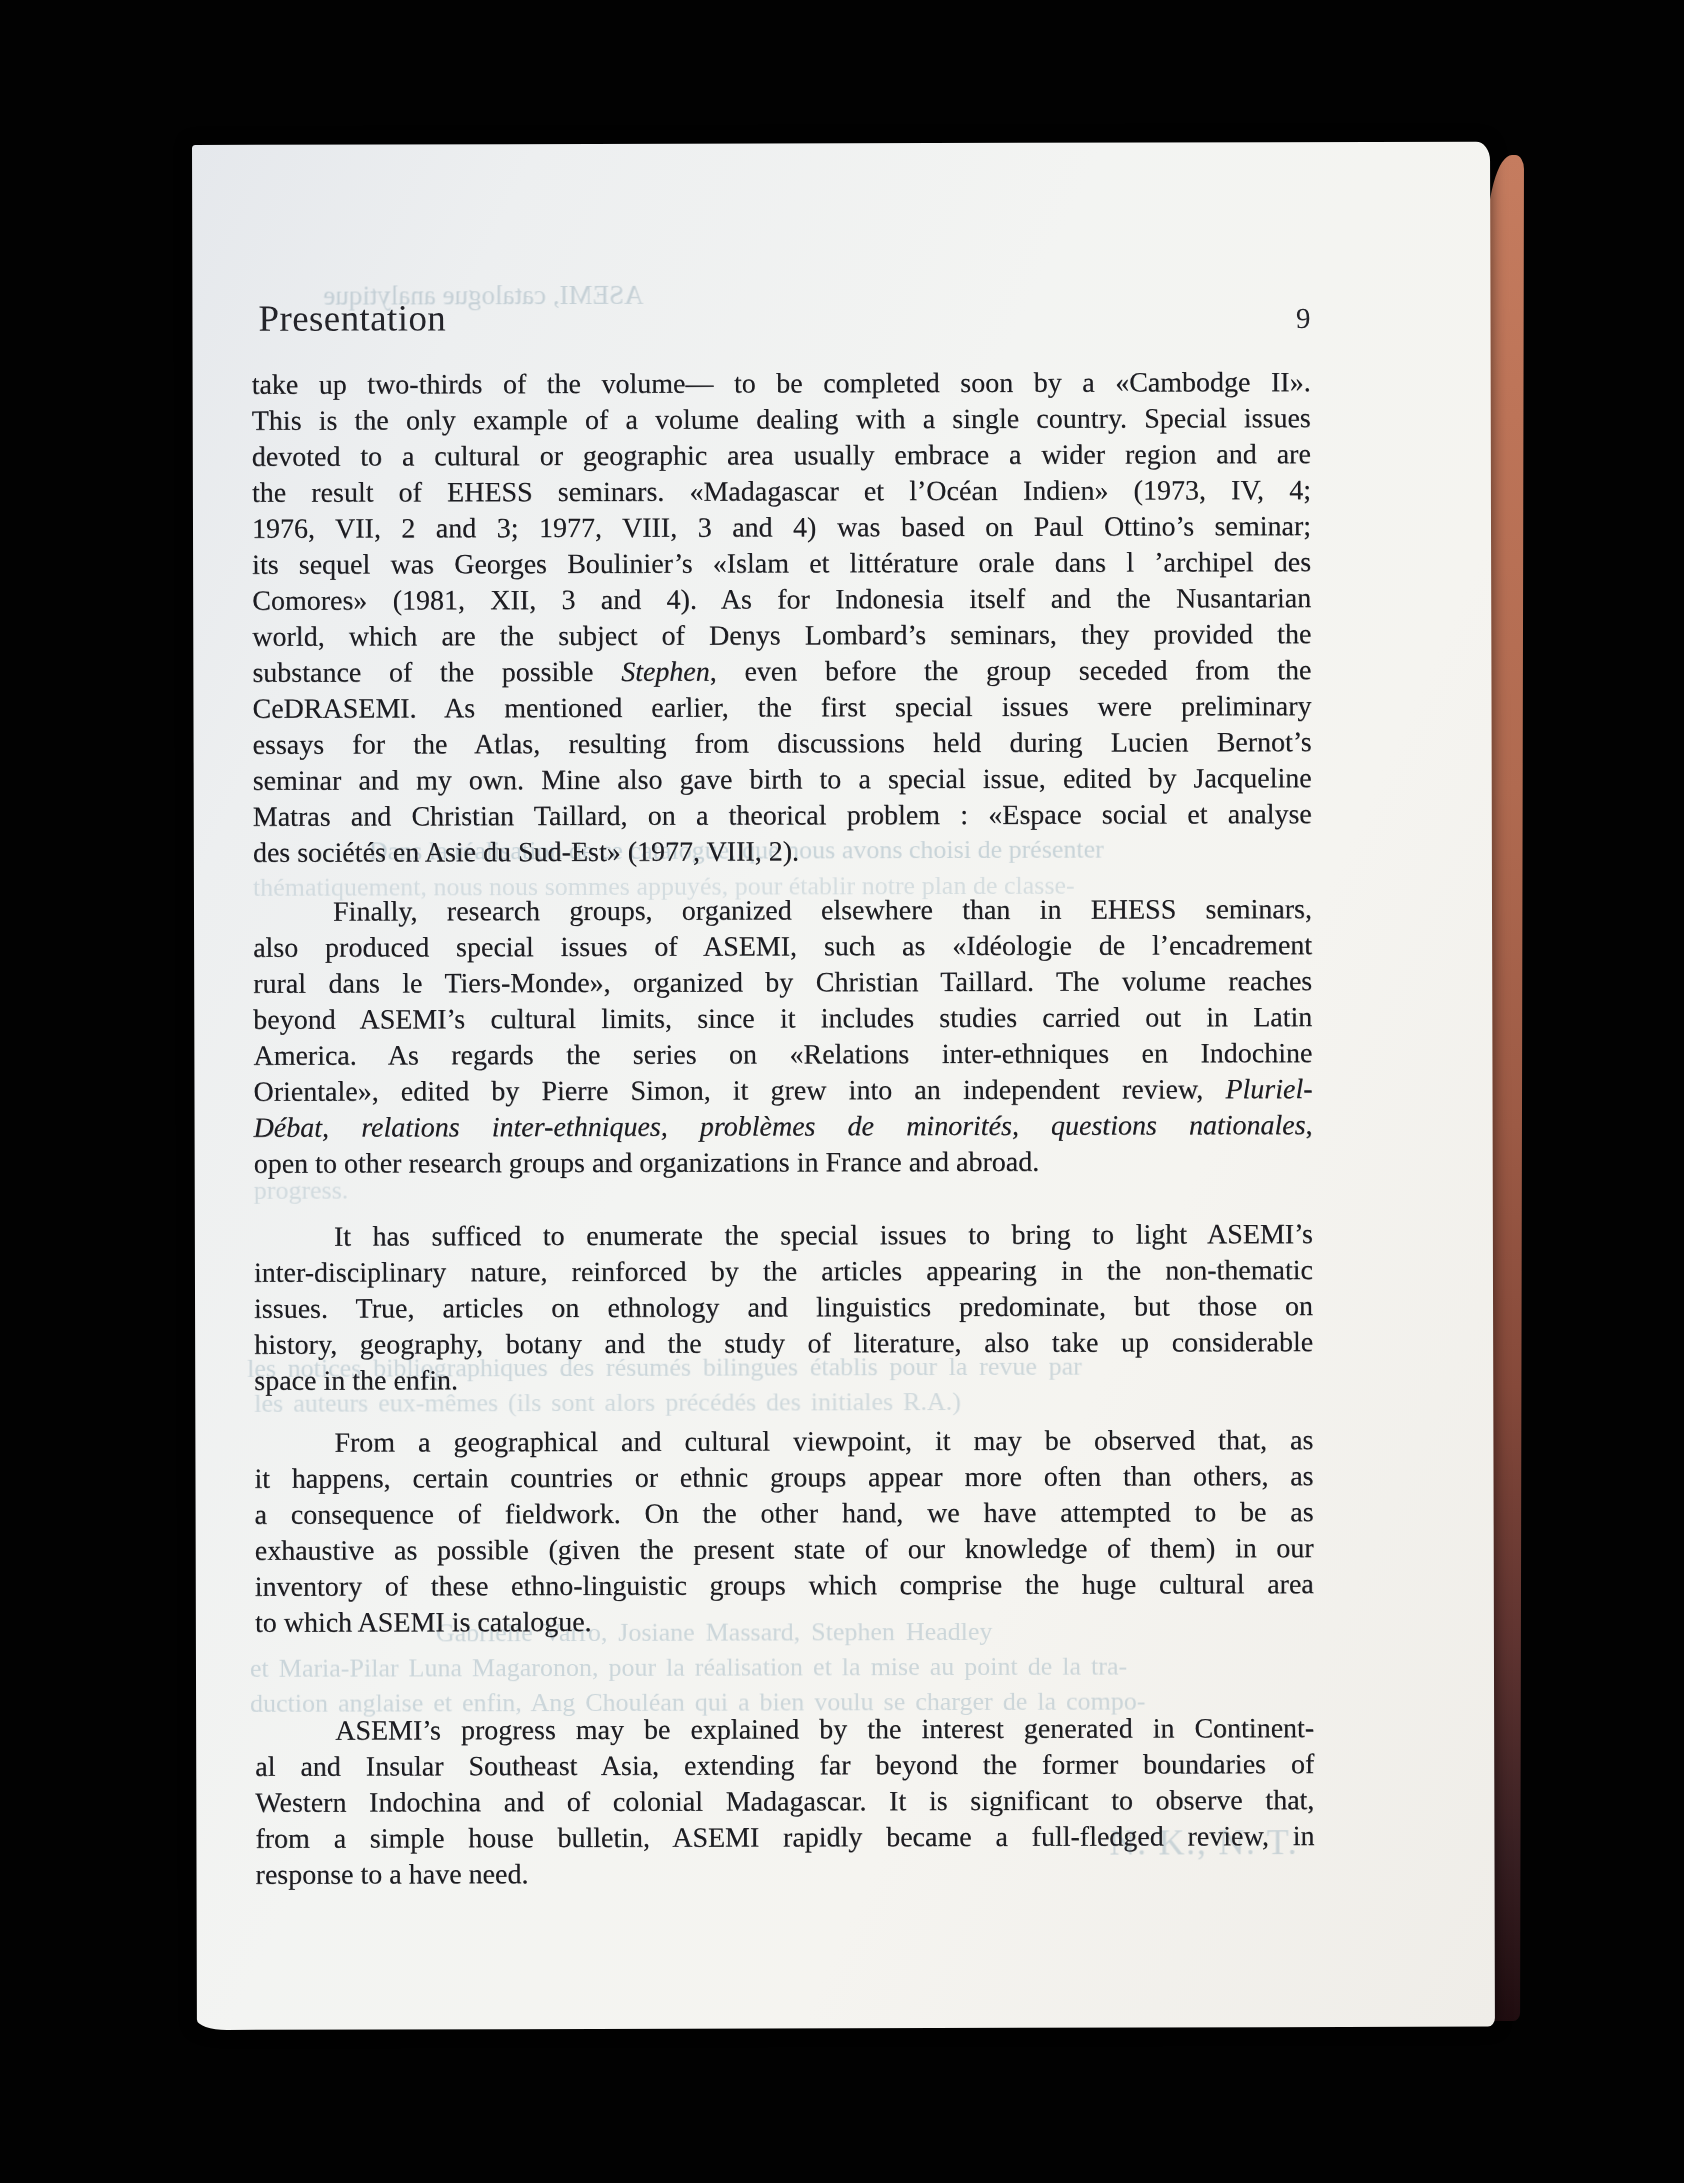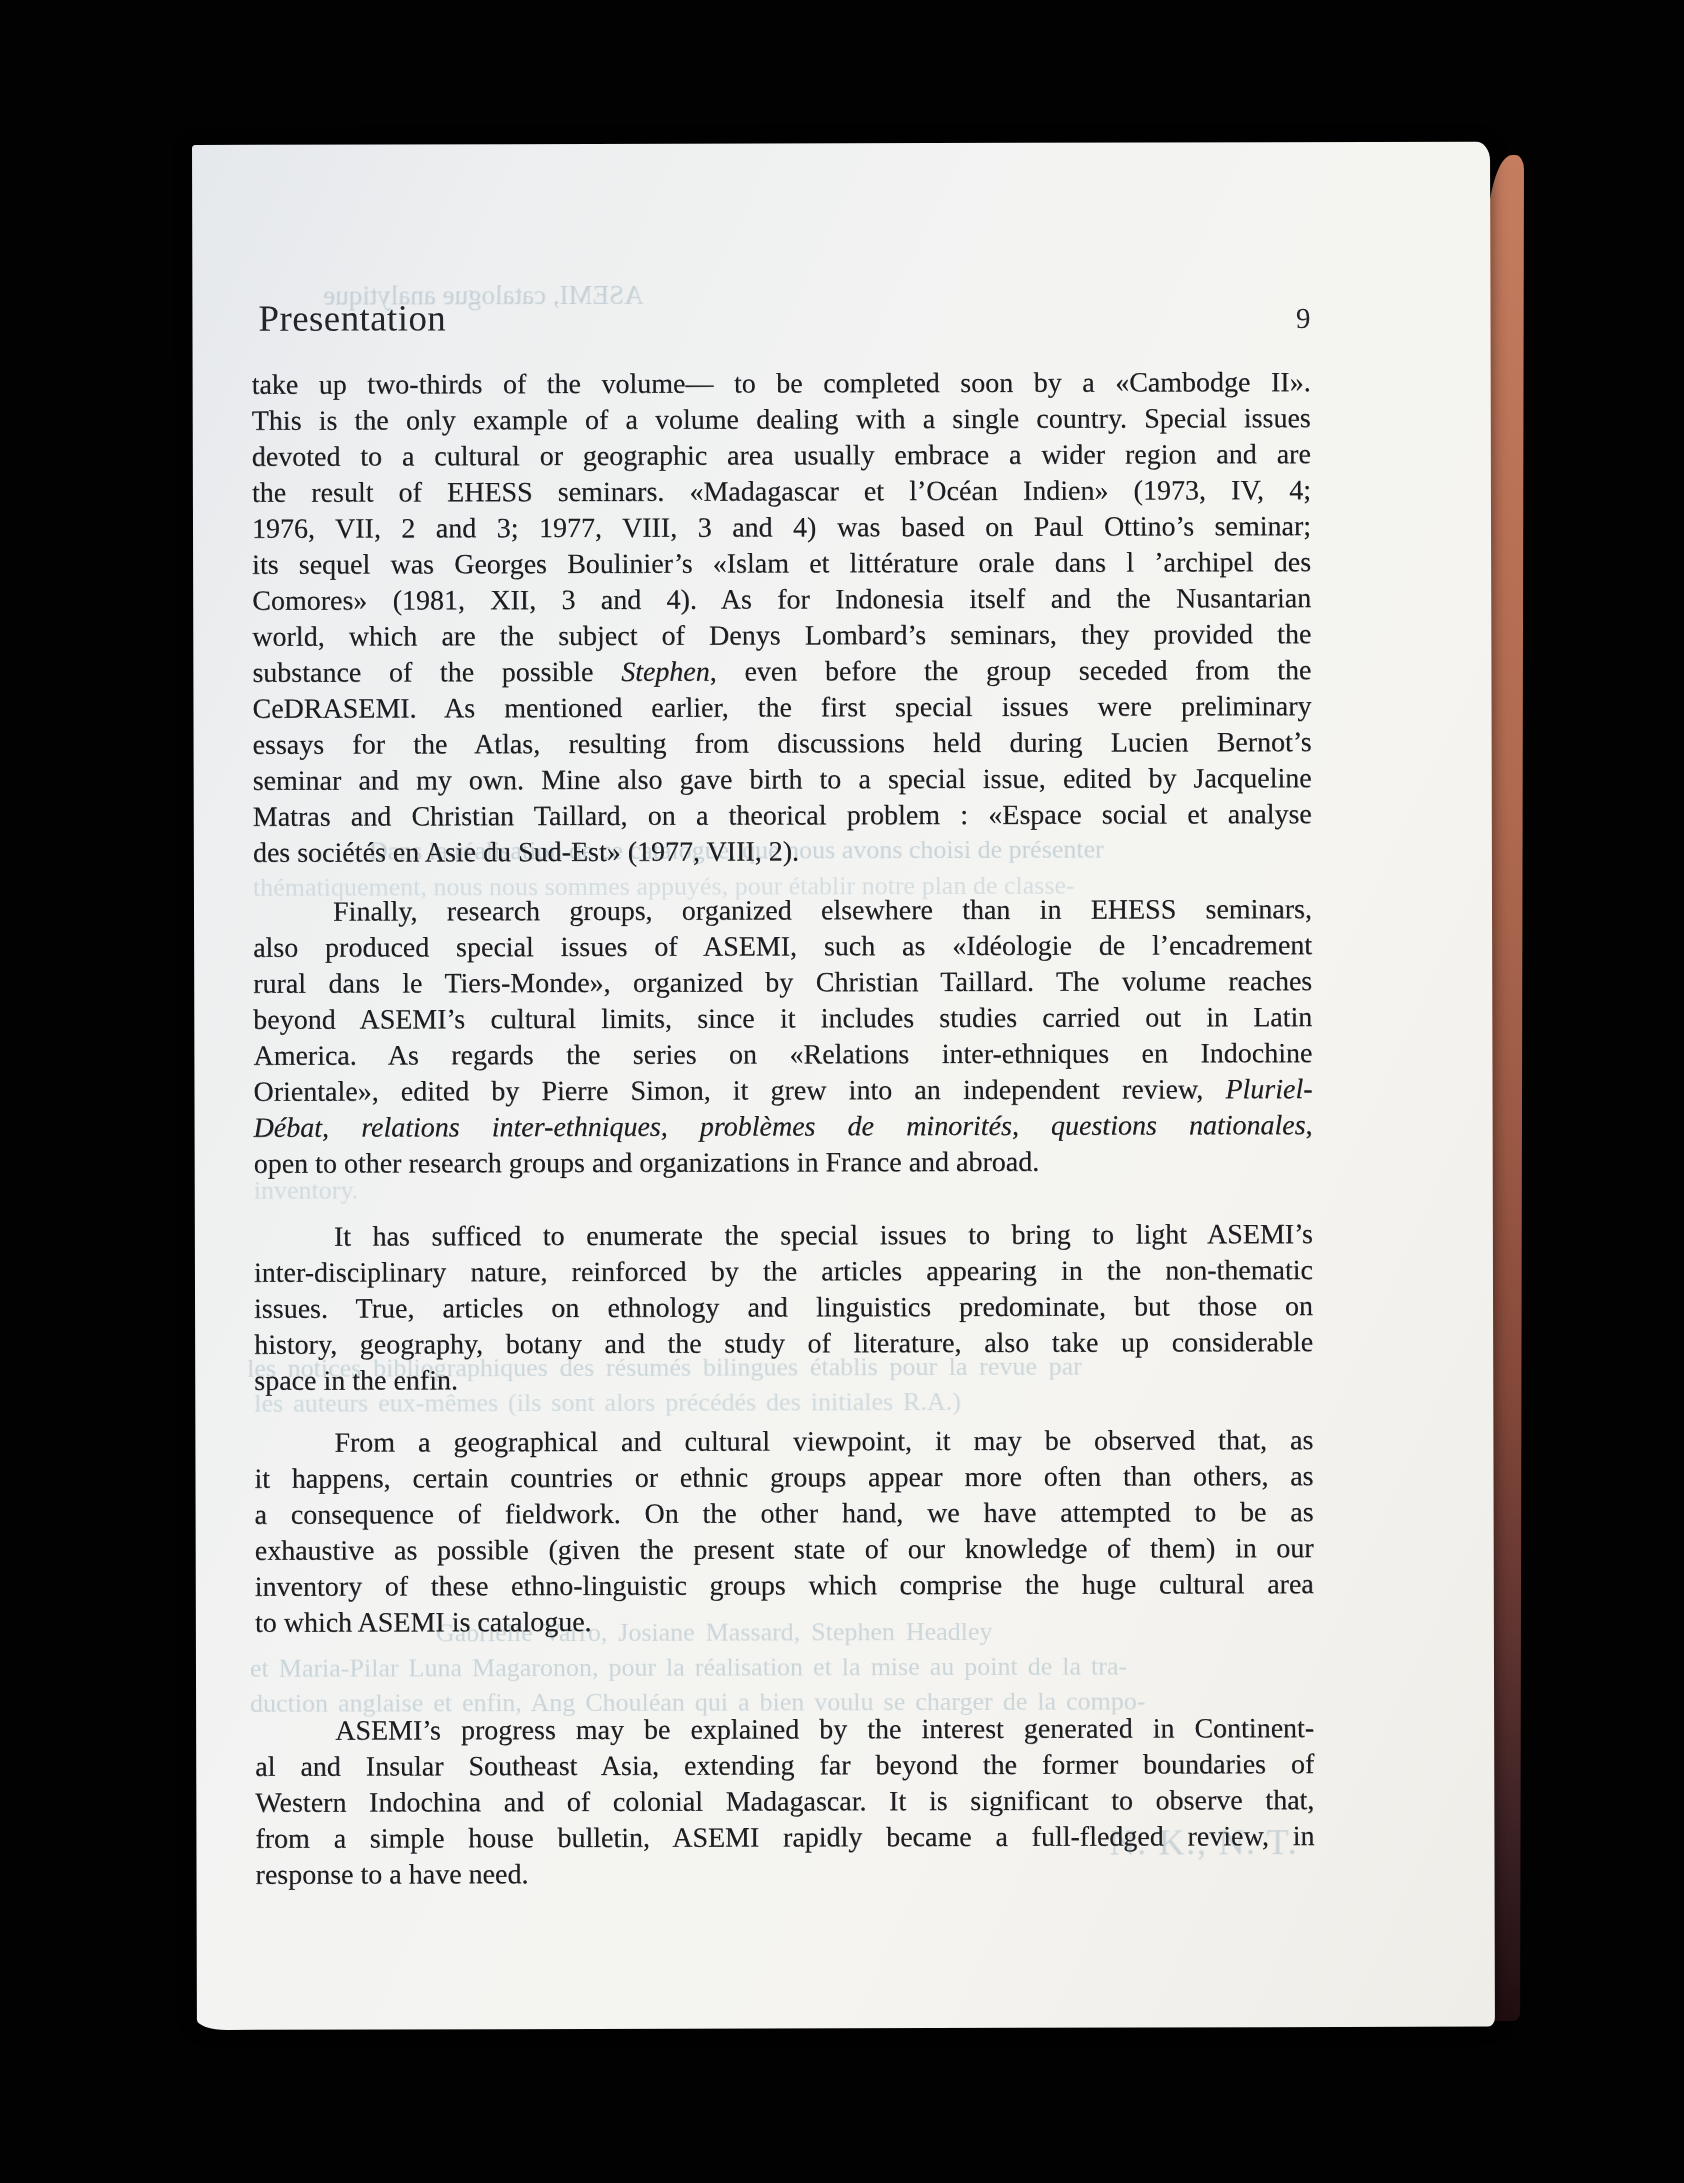--- a/index.html
+++ b/index.html
@@ -56,21 +56,21 @@
   <div class="fore-edge"></div>
   <div class="page">
     <div class="header">
       <span class="title">Presentation</span>
       <span class="folio">9</span>
     </div>
     <div>
         <div class="ghost g0 mir">ASEMI, catalogue analytique</div>
         <div class="ghost g1">Dans la réalisation de ce catalogue, que nous avons choisi de présenter</div>
         <div class="ghost g2">thématiquement, nous nous sommes appuyés, pour établir notre plan de classe-</div>
-        <div class="ghost g3">inventory.</div>
+        <div class="ghost g3">progress.</div>
         <div class="ghost g4">les notices bibliographiques des résumés bilingues établis pour la revue par</div>
         <div class="ghost g5">les auteurs eux-mêmes (ils sont alors précédés des initiales R.A.)</div>
         <div class="ghost g6">Gabrielle Varro, Josiane Massard, Stephen Headley</div>
         <div class="ghost g7">et Maria-Pilar Luna Magaronon, pour la réalisation et la mise au point de la tra-</div>
         <div class="ghost g8">duction anglaise et enfin, Ang Chouléan qui a bien voulu se charger de la compo-</div>
         <div class="ghost g9">N. K., N. T.</div>
       </div>
     <div class="content">
         <div class="para">
           <div class="line"><span>take up two-thirds of the volume— to be completed soon by a «Cambodge II».</span></div>

